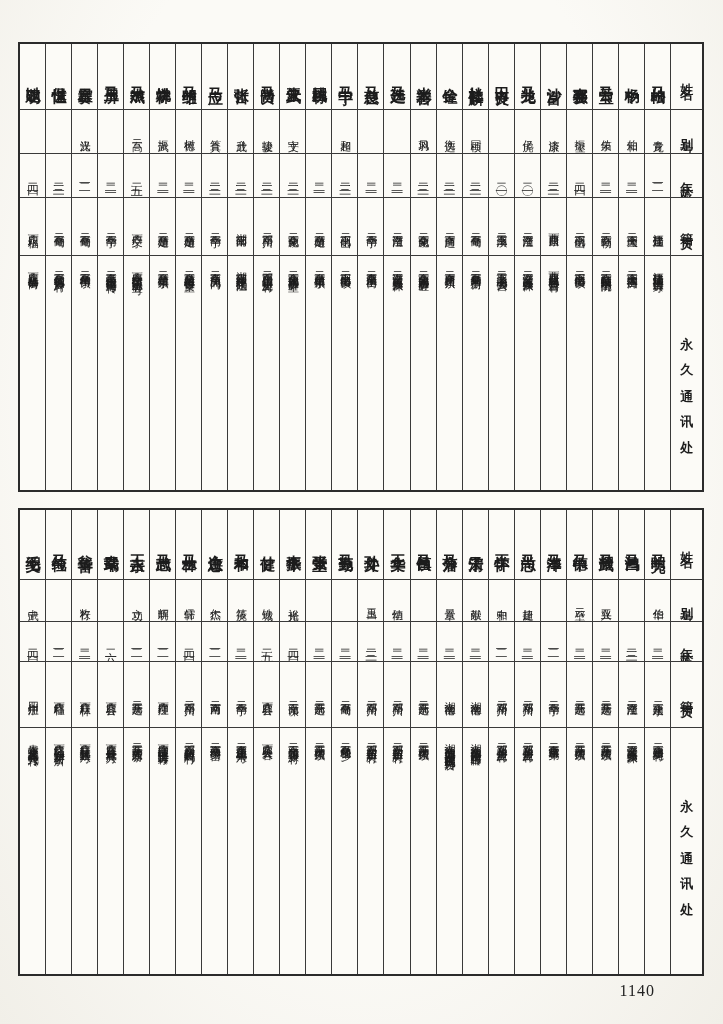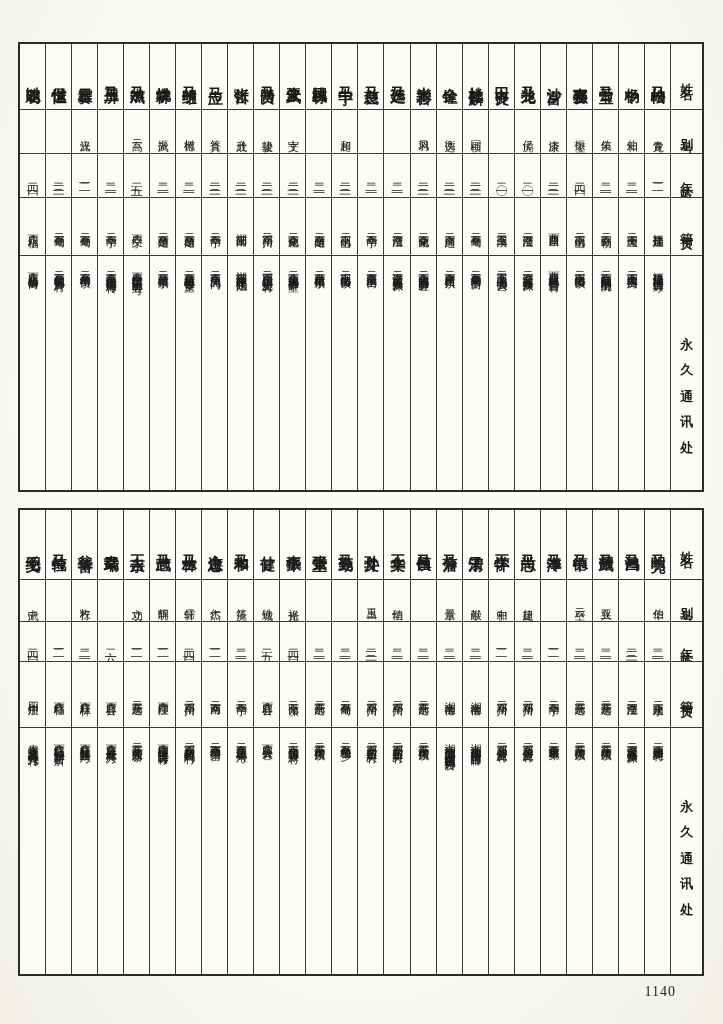--- a/index.html
+++ b/index.html
@@ -40,22 +40,22 @@
     justify-content:flex-start;padding-top:7px;
   }
   #table-bottom .cell.name{height:70px;}
   #table-bottom .cell.alias{height:42px;}
   #table-bottom .cell.age{height:40px;}
   #table-bottom .cell.native{height:66px;}
   .hdr .cell{font-size:13px;font-weight:bold;letter-spacing:4px;}
   .hdr .cell.address{letter-spacing:26px;padding-top:70px;justify-content:flex-start;}
   #table-bottom .hdr .cell.address{padding-top:60px;}
   .pageno{
-    position:absolute;right:47px;bottom:24px;
-    font-size:14px;letter-spacing:1px;color:#222;
+    position:absolute;right:68px;bottom:24px;
+    font-size:16px;letter-spacing:1px;color:#222;
     font-family:"Liberation Serif","DejaVu Serif",serif;
   }
 </style>
 </head>
 <body>
 
 <div class="sheet"></div>
 
 <div class="roster" id="table-top">
   <div class="col hdr">

